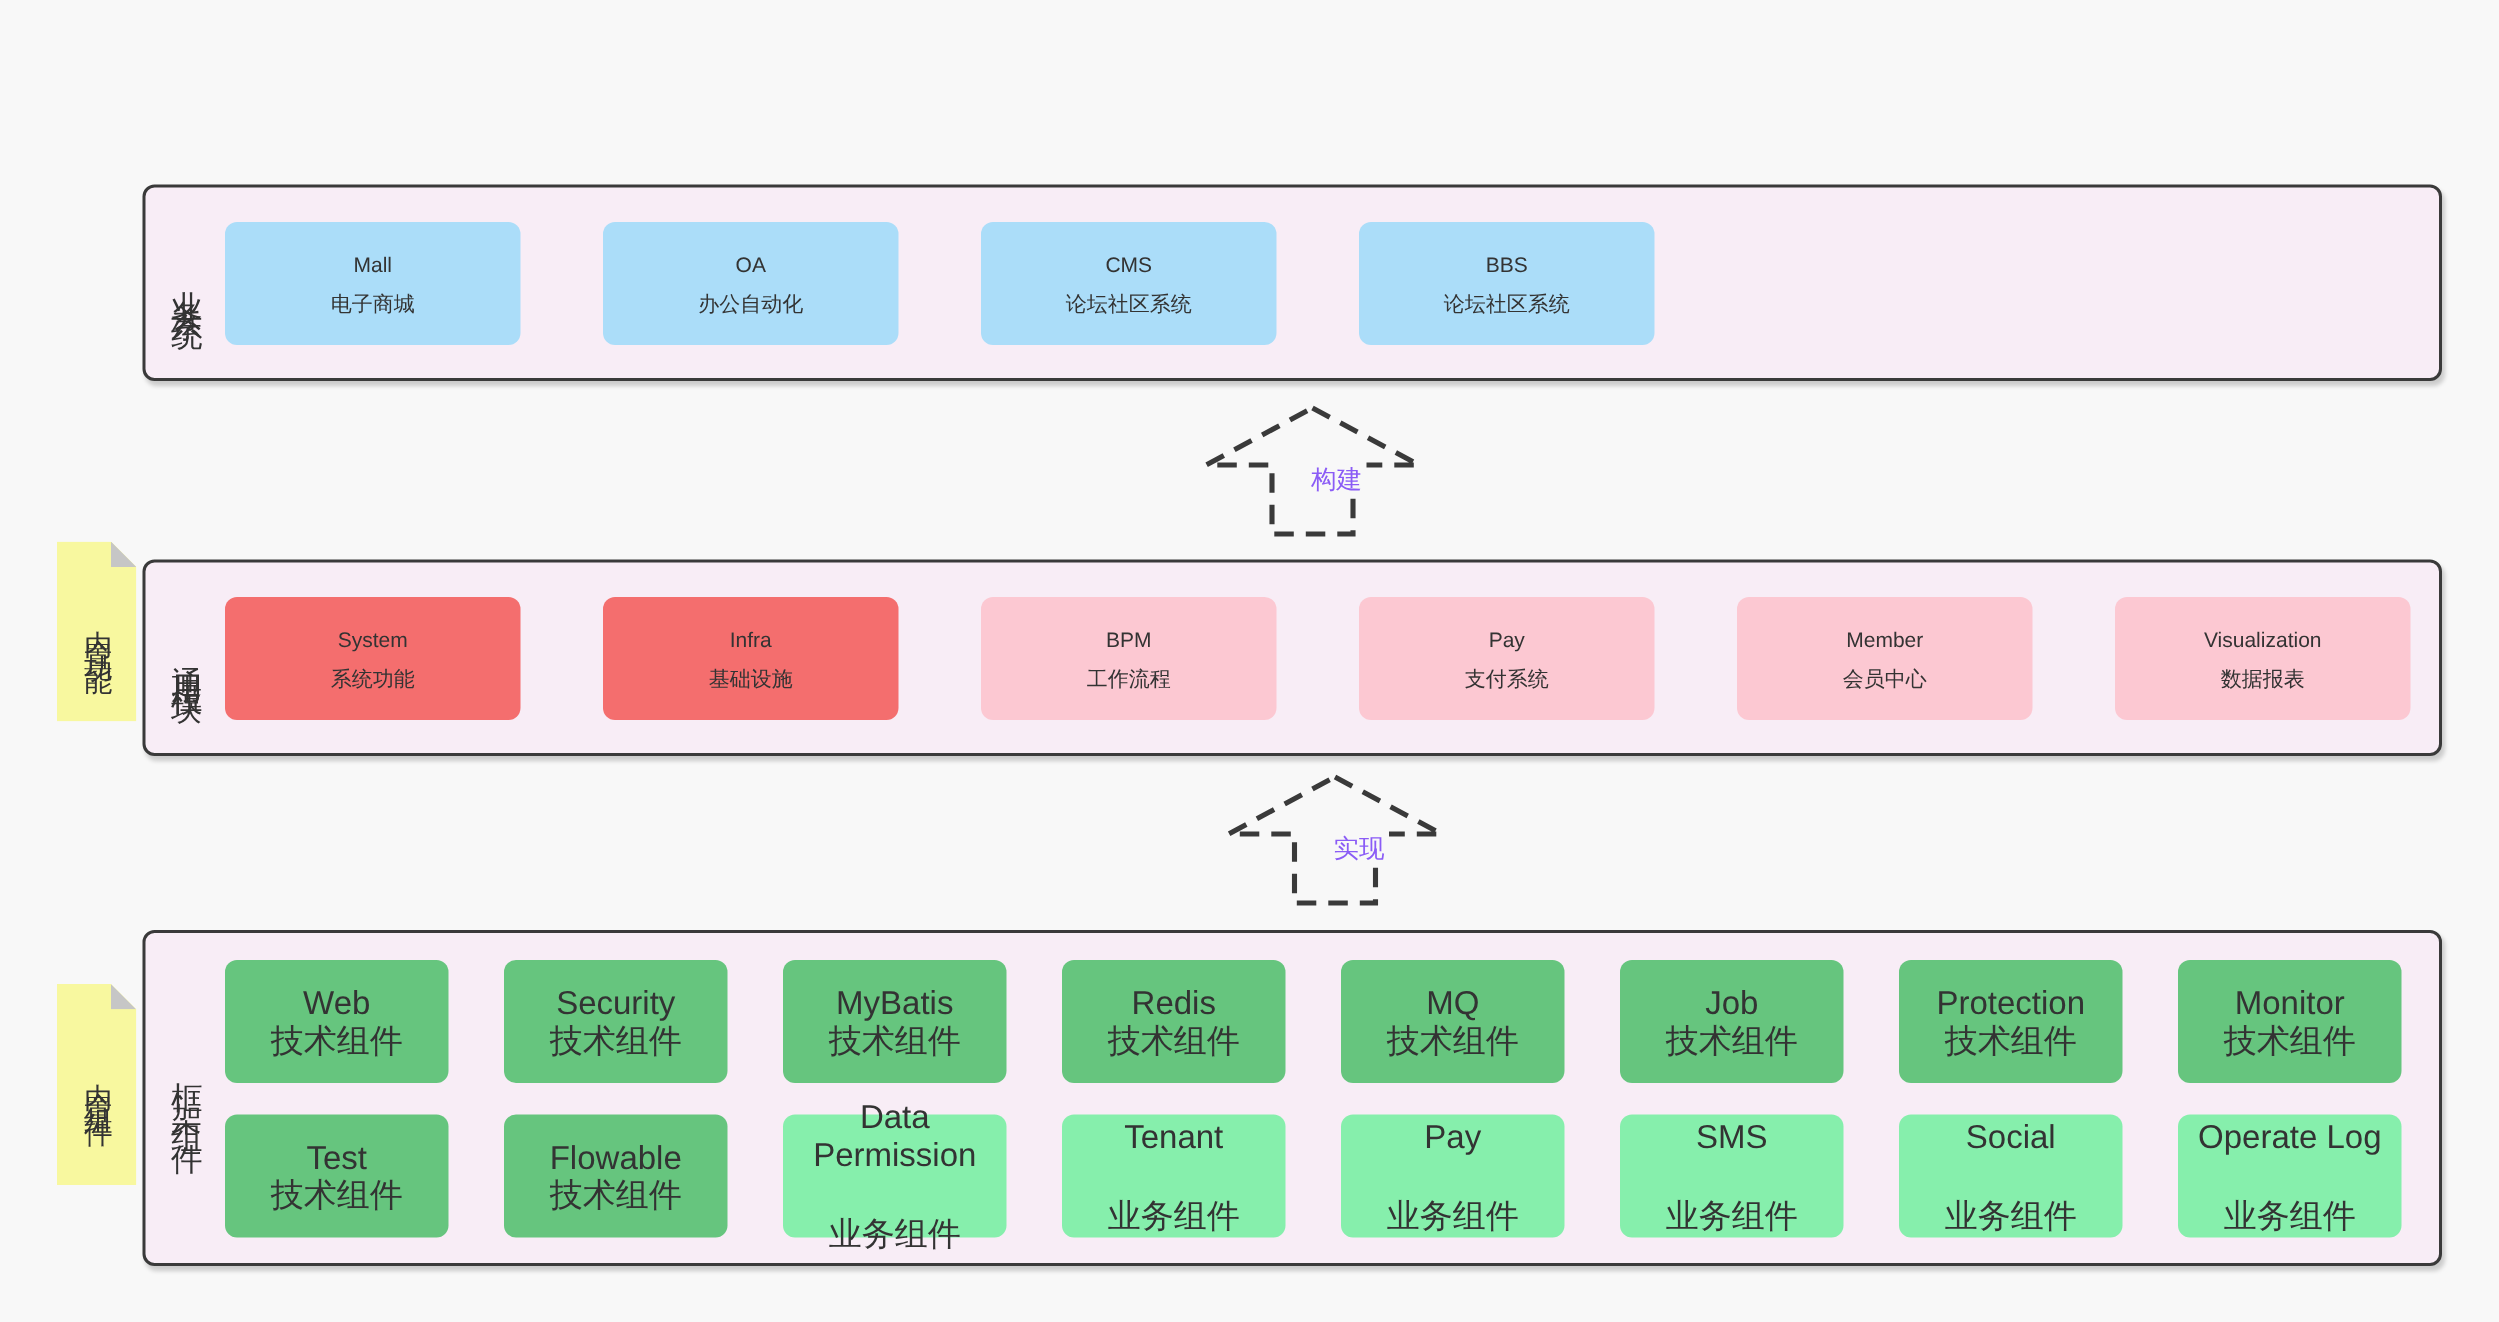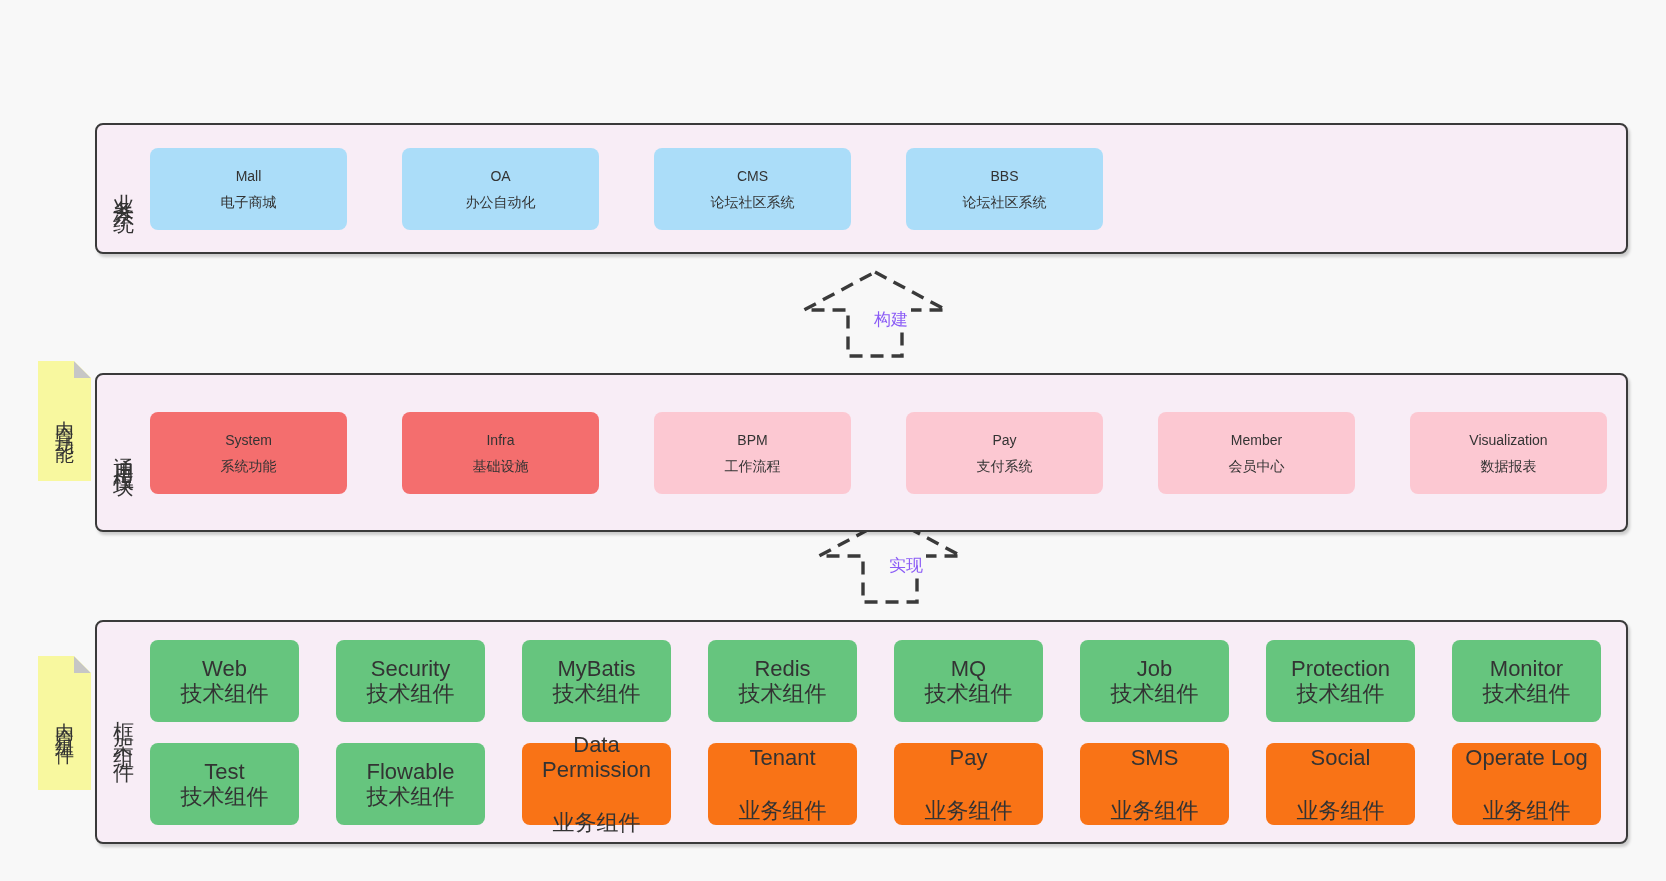--- a/index.html
+++ b/index.html
@@ -18,21 +18,21 @@
     left:95px;
     width:1533px;
     background:#f8edf6;
     border:2px solid #3a3a3a;
     border-radius:8px;
     box-shadow:2px 3px 3px rgba(0,0,0,0.18);
     display:flex;
     z-index:1;
   }
   #section-business   { top:123px; height:131px; }
-  #section-modules    { top:373px; height:159px; }
+  #section-modules    { top:373px; height:131px; }
   #section-components { top:620px; height:224px; }
 
   .label-area {
     flex:0 0 53px;
     display:flex;
     align-items:center;
     justify-content:center;
   }
   .row-label {
     writing-mode:vertical-rl;
@@ -81,21 +81,21 @@
     justify-content:center;
     text-align:center;
     font-size:22px;
     line-height:25px;
     padding:0 6px;
   }
   .blue       { background:#abddf9; }
   .red        { background:#f46e6e; }
   .pink       { background:#fcc8d2;align-items:center; }
   .green      { background:#66c57e; }
-  .lightgreen { background:#f97316;gap:28px; }
+  .lightgreen { background:#86efac;gap:28px; }
 
   
   .sticky {
     position:absolute;
     width:53px;
     background:#f8f89f;
     z-index:2;
     display:flex;
     align-items:center;
     justify-content:center;

